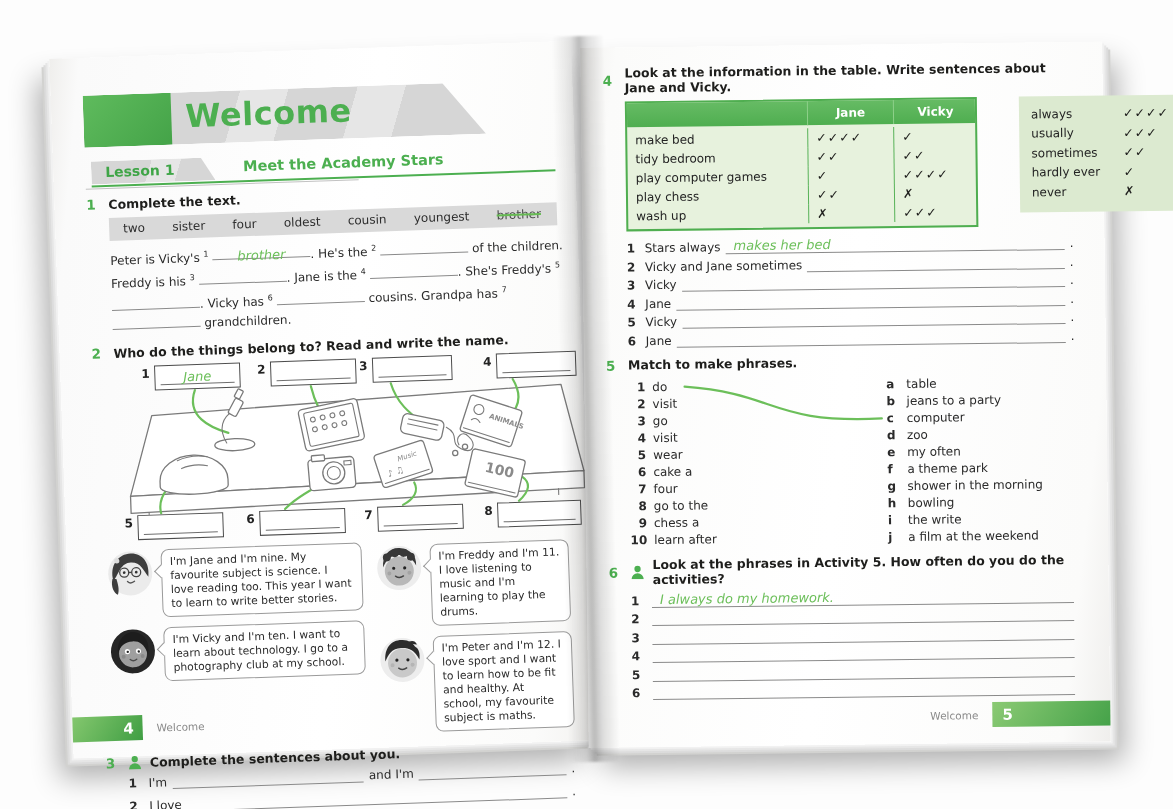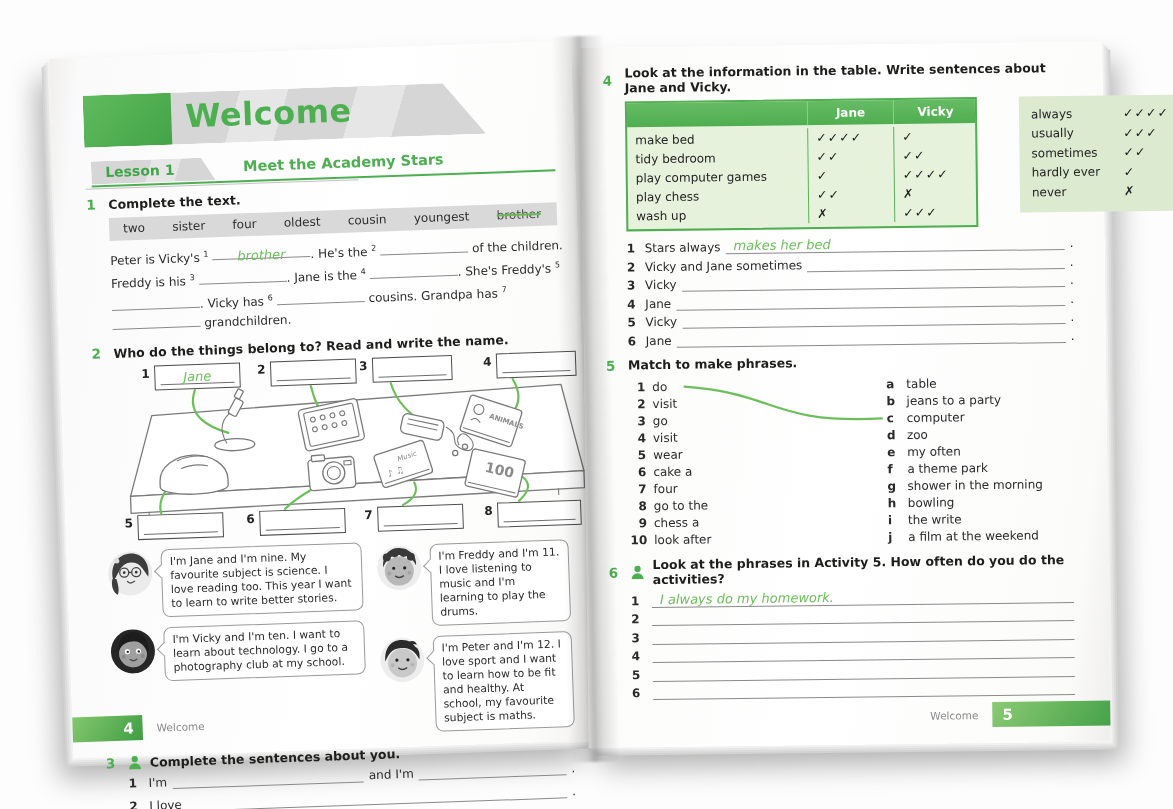--- a/index.html
+++ b/index.html
@@ -578,21 +578,21 @@
           <div class="m-row">
               <span class="m-key num">8</span>
               <span>go to the</span>
             </div>
           <div class="m-row">
               <span class="m-key num">9</span>
               <span>chess a</span>
             </div>
           <div class="m-row">
               <span class="m-key num">10</span>
-              <span>look after</span>
+              <span>learn after</span>
             </div>
         </div>
         <div class="match-col-r">
           <div class="m-row">
               <span class="m-key">a</span>
               <span>table</span>
             </div>
           <div class="m-row">
               <span class="m-key">b</span>
               <span>jeans to a party</span>

